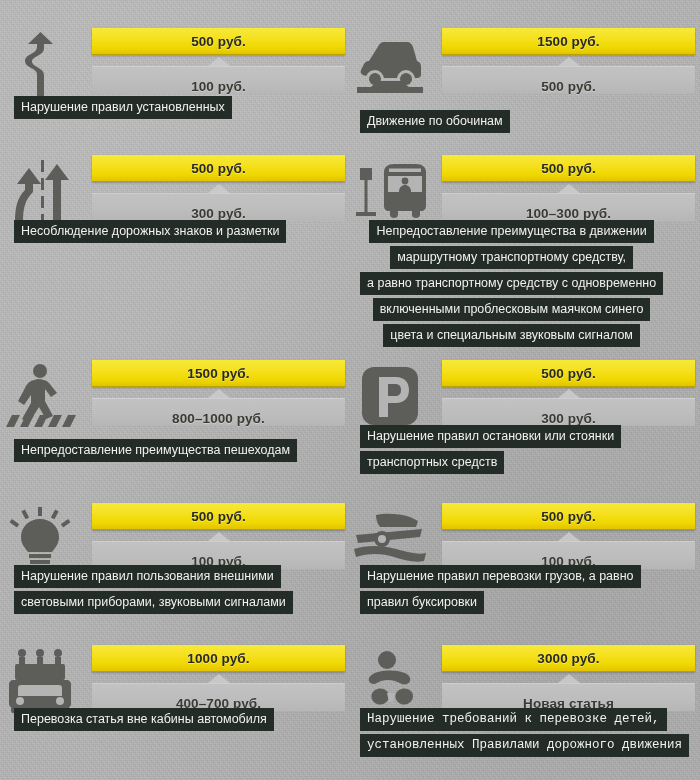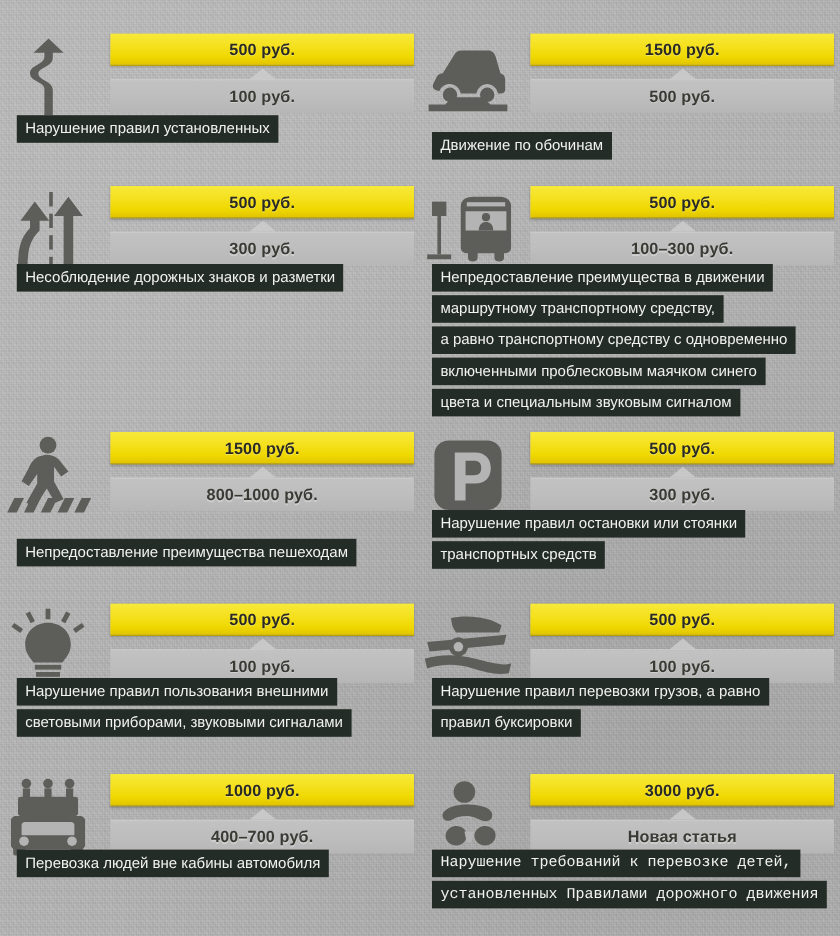--- a/index.html
+++ b/index.html
@@ -48,20 +48,21 @@
   .gap .tri{
     position:absolute;left:50%;bottom:0;transform:translateX(-50%);
     width:0;height:0;
     border-left:11px solid transparent;border-right:11px solid transparent;
     border-bottom:9px solid rgba(205,205,205,.85);
   }
   .bar-old{
     background:linear-gradient(180deg,#c2c2c2 0%,#bdbdbd 55%,#b6b6b6 100%);
     border-top:1px solid #cfcfcf;
     height:28px;
+    align-items:flex-end;
   }
   .bar-old .amt{
     color:#3a3a34;font-size:13.5px;font-weight:bold;letter-spacing:.1px;
     text-shadow:0 1px 0 rgba(255,255,255,.30);
   }
 
   .caption{position:absolute;left:14px;display:flex;flex-direction:column;align-items:flex-start;gap:3px;}
   .caption.right{left:360px;}
   .cap-line{
     background:#232c26;color:#f2f2f0;
@@ -177,21 +178,21 @@
           <span class="amt">500 руб.</span>
         </div>
         <div class="gap">
           <div class="tri"></div>
         </div>
         <div class="bar bar-old">
           <span class="amt">100–300 руб.</span>
         </div>
       </div>
     </div>
-    <div class="caption right" style="top: 220px;">
+    <div class="caption right" style="top: 220px; align-items: center;">
       <div class="cap-line">Непредоставление преимущества в движении</div>
       <div class="cap-line">маршрутному транспортному средству,</div>
       <div class="cap-line">а равно транспортному средству с одновременно</div>
       <div class="cap-line">включенными проблесковым маячком синего</div>
       <div class="cap-line">цвета и специальным звуковым сигналом</div>
     </div>
     <div class="cell" style="left: 0px; top: 360px; width: 350px;">
       <div class="icon-box">
         <svg width="72" height="66" viewBox="0 0 72 66">
           <g class="ico">
@@ -212,21 +213,21 @@
           <span class="amt">1500 руб.</span>
         </div>
         <div class="gap">
           <div class="tri"></div>
         </div>
         <div class="bar bar-old">
           <span class="amt">800–1000 руб.</span>
         </div>
       </div>
     </div>
-    <div class="caption" style="top: 449px;">
+    <div class="caption" style="top: 439px;">
       <div class="cap-line">Непредоставление преимущества пешеходам</div>
     </div>
     <div class="cell" style="left: 350px; top: 360px; width: 350px;">
       <div class="icon-box">
         <svg width="60" height="62" viewBox="0 0 60 62">
           <g class="ico">
     <rect x="2" y="2" width="56" height="58" rx="12"></rect>
     <path d="M19 12 L36 12 C44 12 49 17 49 25 C49 33 44 38 36 38 L28 38 L28 52 L19 52 Z M28 19 L28 31 L35 31 C39 31 41 29 41 25 C41 21 39 19 35 19 Z" fill="#b4b4b4"></path>
   </g>
         </svg>
@@ -333,21 +334,21 @@
         </div>
         <div class="gap">
           <div class="tri"></div>
         </div>
         <div class="bar bar-old">
           <span class="amt">400–700 руб.</span>
         </div>
       </div>
     </div>
     <div class="caption" style="top: 708px;">
-      <div class="cap-line">Перевозка людей вне кабины автомобиля</div>
+      <div class="cap-line">Перевозка статья вне кабины автомобиля</div>
     </div>
     <div class="cell" style="left: 350px; top: 645px; width: 350px;">
       <div class="icon-box">
         <svg width="62" height="62" viewBox="0 0 62 62">
           <g class="ico">
     <circle cx="28" cy="10" r="9"></circle>
     <path d="M14 24 C20 20 36 19 46 23 C50 25 52 28 51 31 C50 34 46 35 43 34 L36 31 C30 29 22 30 18 33 C15 35 11 34 10 31 C9 28 11 26 14 24 Z"></path>
     <path d="M16 40 C22 36 30 40 30 46 C30 52 24 56 18 54 C12 52 10 44 16 40 Z"></path>
     <path d="M40 40 C46 36 54 40 54 46 C54 52 48 56 42 54 C36 52 34 44 40 40 Z"></path>
     <path d="M28 43 L36 43 L34 52 L30 52 Z" fill="#b4b4b4"></path>

